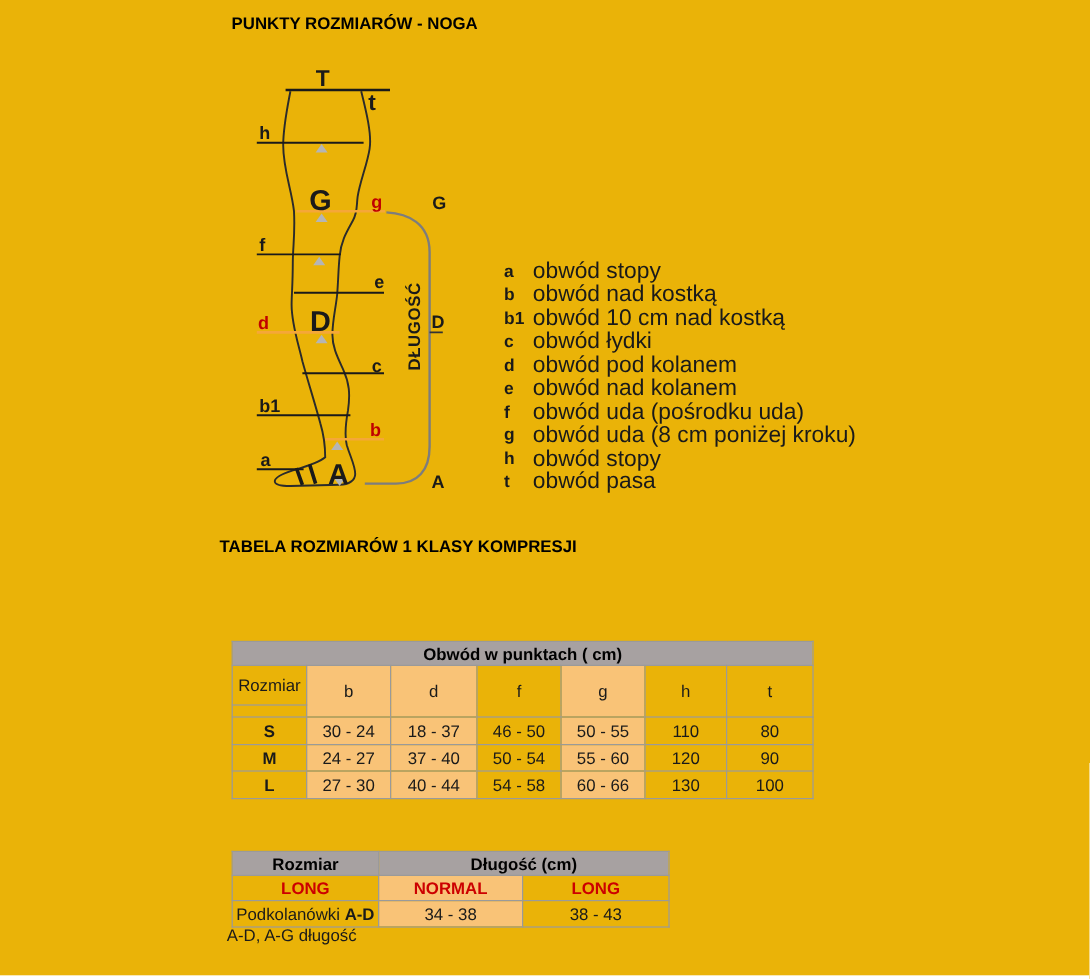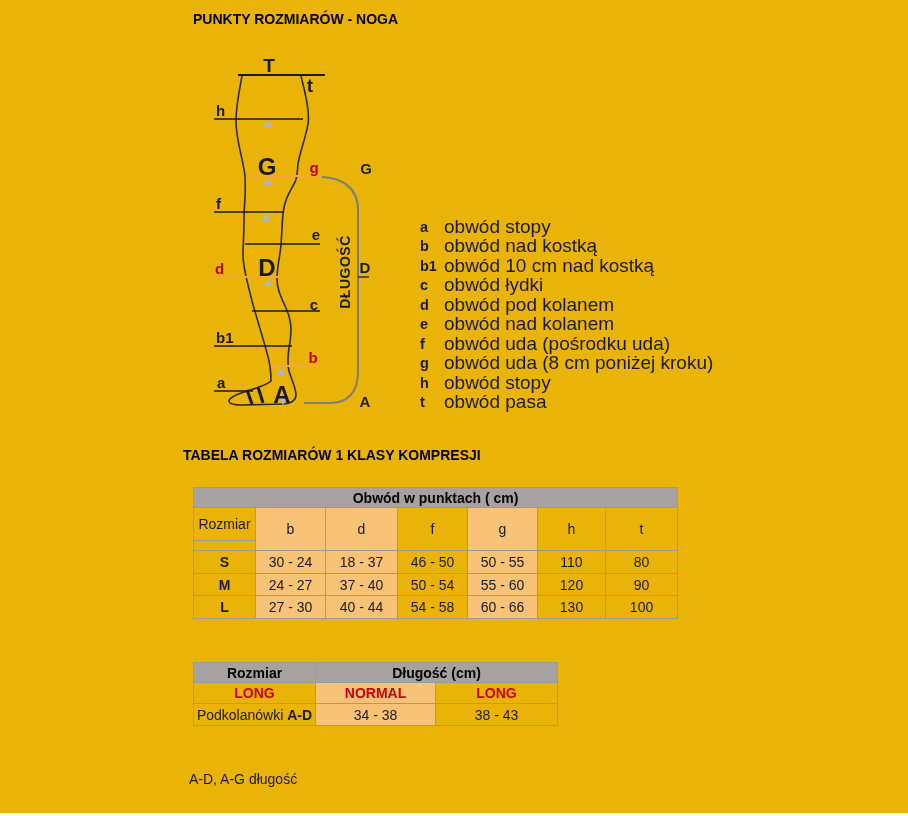--- a/index.html
+++ b/index.html
@@ -8,21 +8,21 @@
   .abs{position:absolute;}
   .doc-title{font-size:14px;font-weight:bold;color:#000;white-space:nowrap;}
 
   
   .legend-row{display:flex;height:19.5px;align-items:center;}
   .legend-key{width:24px;font-weight:bold;font-size:14.5px;flex:0 0 24px;}
   .legend-desc{font-size:19px;white-space:nowrap;}
 
   
   table{border-collapse:collapse;table-layout:fixed;font-family:"Liberation Sans",sans-serif;
-        font-size:14px;color:#1a1a1a;}
+        font-size:14px;color:#1a1a1a;margin-top:47px;}
   td{border:1px solid #9a9a9a;text-align:center;vertical-align:middle;padding:0;overflow:hidden;}
   .gray-hd{background:#a7a1a1;font-weight:bold;color:#000;}
   .hl{background:#f9c377;}
   .bold{font-weight:bold;}
   .red-bold{color:#cc0000;font-weight:bold;}
   .two-line{line-height:20px;}
 
   
   text{font-family:"Liberation Sans",sans-serif;fill:#1a1a1a;}
   .dlbl{font-size:15px;font-weight:bold;}

